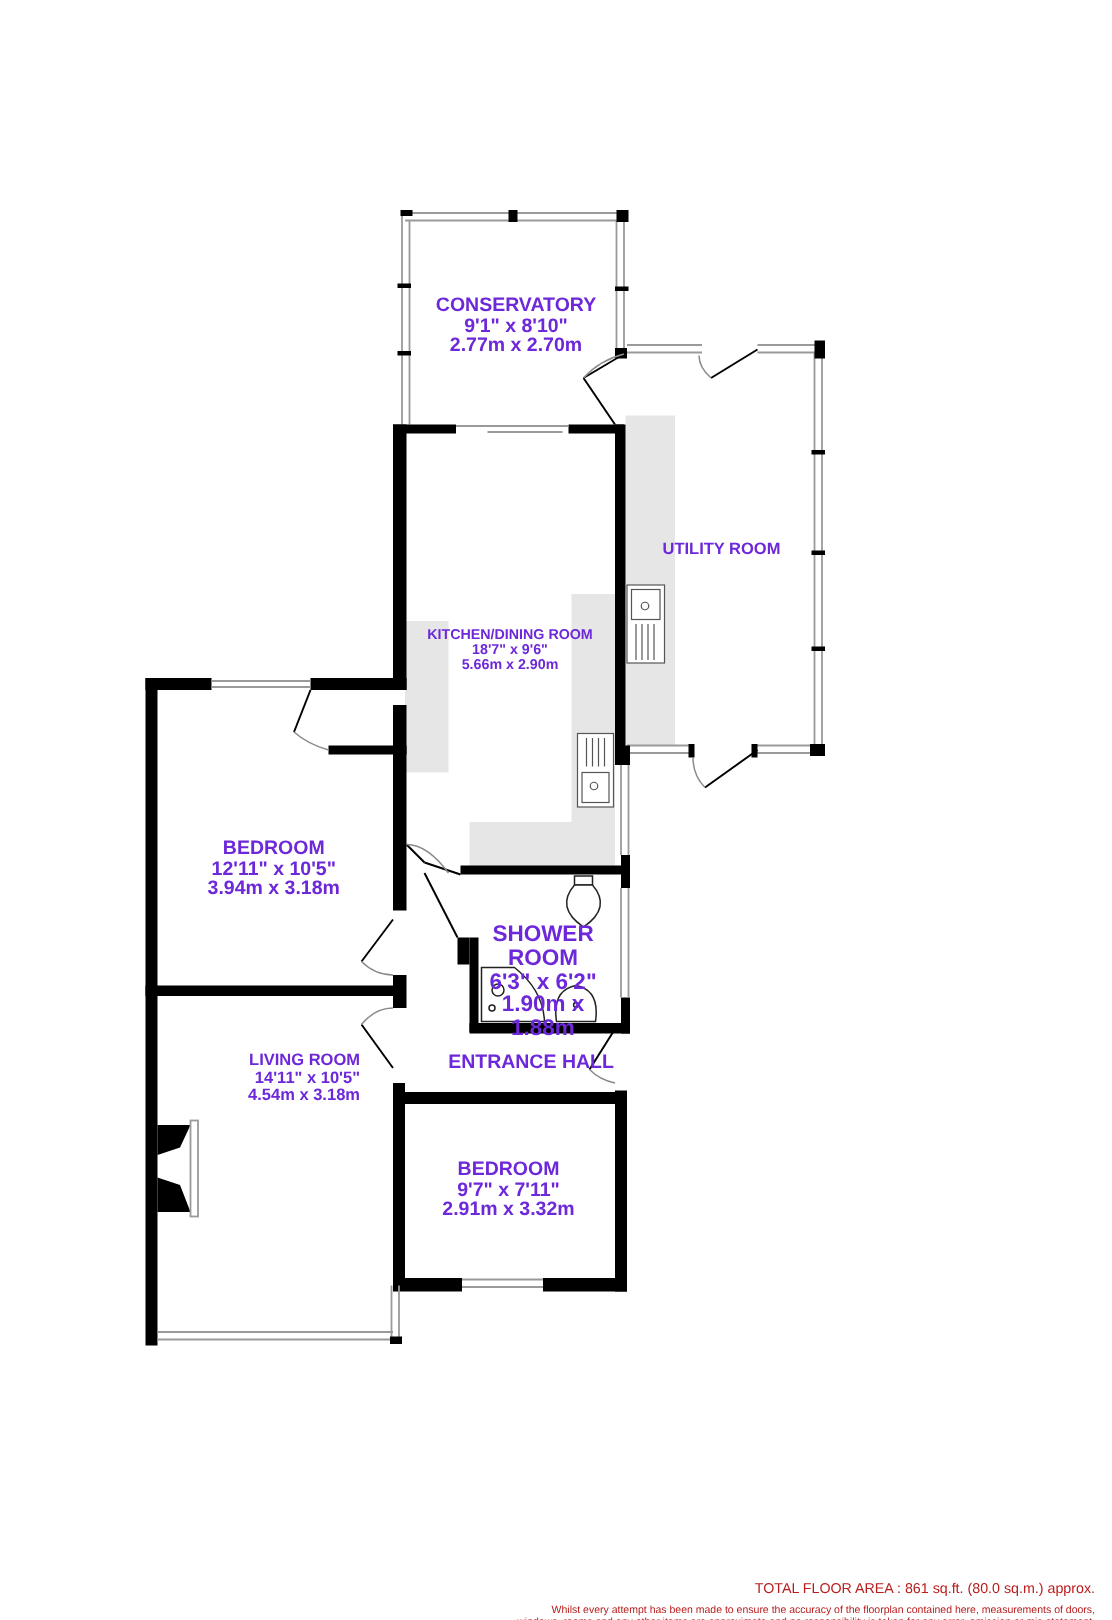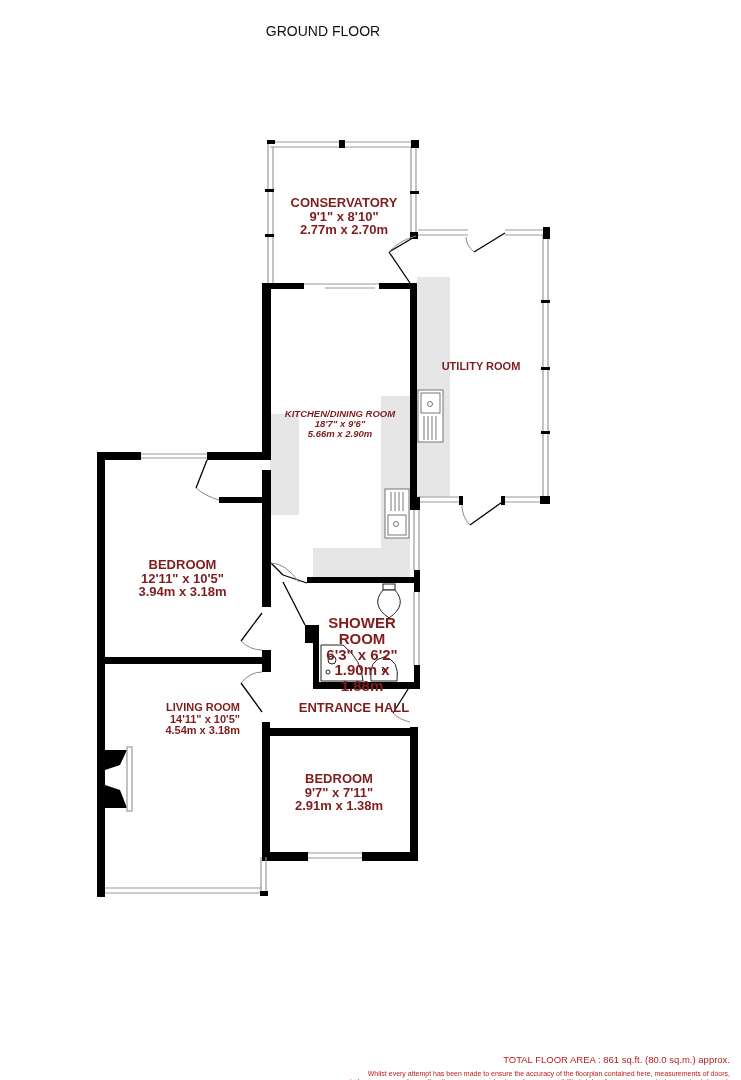--- a/index.html
+++ b/index.html
@@ -1,31 +1,30 @@
 <!DOCTYPE html>
 <html><head>
 <meta charset="utf-8">
 <style>
   html, body { margin: 0; padding: 0; background: #ffffff; }
   body { width: 741px; height: 1080px; position: relative; overflow: hidden; font-family: "Liberation Sans", sans-serif; color: #111; }
   .header { position: absolute; left: 0; top: 24px; width: 646px; text-align: center; font-size: 14px; line-height: 15px; }
   #plan { position: absolute; left: 0; top: 0; }
-  .room-label { position: absolute; text-align: center; font-weight: bold; color: #7f1d1d; line-height: 1.05; }
+  .room-label { position: absolute; text-align: center; font-weight: bold; color: #6d28d9; line-height: 1.05; }
   .room-label .name { display: block; }
   .room-label .dim { display: block; }
   .footer { position: absolute; left: 340px; top: 1014px; width: 390px; text-align: right; color: #b91c1c; margin-top: 40px; }
   .footer .total { font-size: 9.5px; margin-bottom: 5px; }
   .footer .disclaimer { font-size: 7px; line-height: 8.4px; }
   .footer .made { font-size: 7px; line-height: 8px; }
 </style>
 </head>
 <body>
 
 <div class="header">
-  <div>GROUND FLOOR</div>
 </div>
 
 <svg id="plan" width="741" height="1080" viewBox="0 0 741 1080">
 
   <g fill="#e6e6e6">
     <rect x="417" y="277" width="33" height="220"></rect>
     <rect x="270" y="414" width="29" height="101"></rect>
     <rect x="381" y="396" width="29" height="175"></rect>
     <rect x="313" y="548" width="97" height="30"></rect>
   </g>
@@ -185,21 +184,21 @@
 <div class="room-label" style="left:270px; top:196px; width:148px; font-size:13px;">
   <span class="name">CONSERVATORY</span>
   <span class="dim">9'1"  x 8'10"</span>
   <span class="dim">2.77m  x 2.70m</span>
 </div>
 
 <div class="room-label" style="left:425px; top:361px; width:112px; font-size:11px;">
   <span class="name">UTILITY ROOM</span>
 </div>
 
-<div class="room-label" style="left:270px; top:409px; width:140px; font-size:9.5px;font-style:italic;">
+<div class="room-label" style="left:270px; top:419px; width:140px; font-size:9.5px;">
   <span class="name">KITCHEN/DINING ROOM</span>
   <span class="dim">18'7"  x 9'6"</span>
   <span class="dim">5.66m  x 2.90m</span>
 </div>
 
 <div class="room-label" style="left:105px; top:558px; width:155px; font-size:13px;">
   <span class="name">BEDROOM</span>
   <span class="dim">12'11"  x 10'5"</span>
   <span class="dim">3.94m  x 3.18m</span>
 </div>
@@ -216,20 +215,20 @@
   <span class="dim">4.54m  x 3.18m</span>
 </div>
 
 <div class="room-label" style="left:284px; top:701px; width:140px; font-size:13px;">
   <span class="name">ENTRANCE HALL</span>
 </div>
 
 <div class="room-label" style="left:268px; top:772px; width:142px; font-size:13px;">
   <span class="name">BEDROOM</span>
   <span class="dim">9'7"  x 7'11"</span>
-  <span class="dim">2.91m  x 1.38m</span>
+  <span class="dim">2.91m  x 3.32m</span>
 </div>
 
 <div class="footer">
   <div class="total">TOTAL FLOOR AREA : 861 sq.ft. (80.0 sq.m.) approx.</div>
   <div class="disclaimer">Whilst every attempt has been made to ensure the accuracy of the floorplan contained here, measurements of doors, windows, rooms and any other items are approximate and no responsibility is taken for any error, omission or mis-statement. This plan is for illustrative purposes only and should be used as such by any prospective purchaser. The services, systems and appliances shown have not been tested and no guarantee as to their operability or efficiency can be given.</div>
   <div class="made">Made with Metropix ©2025</div>
 </div>
 
 </body></html>

